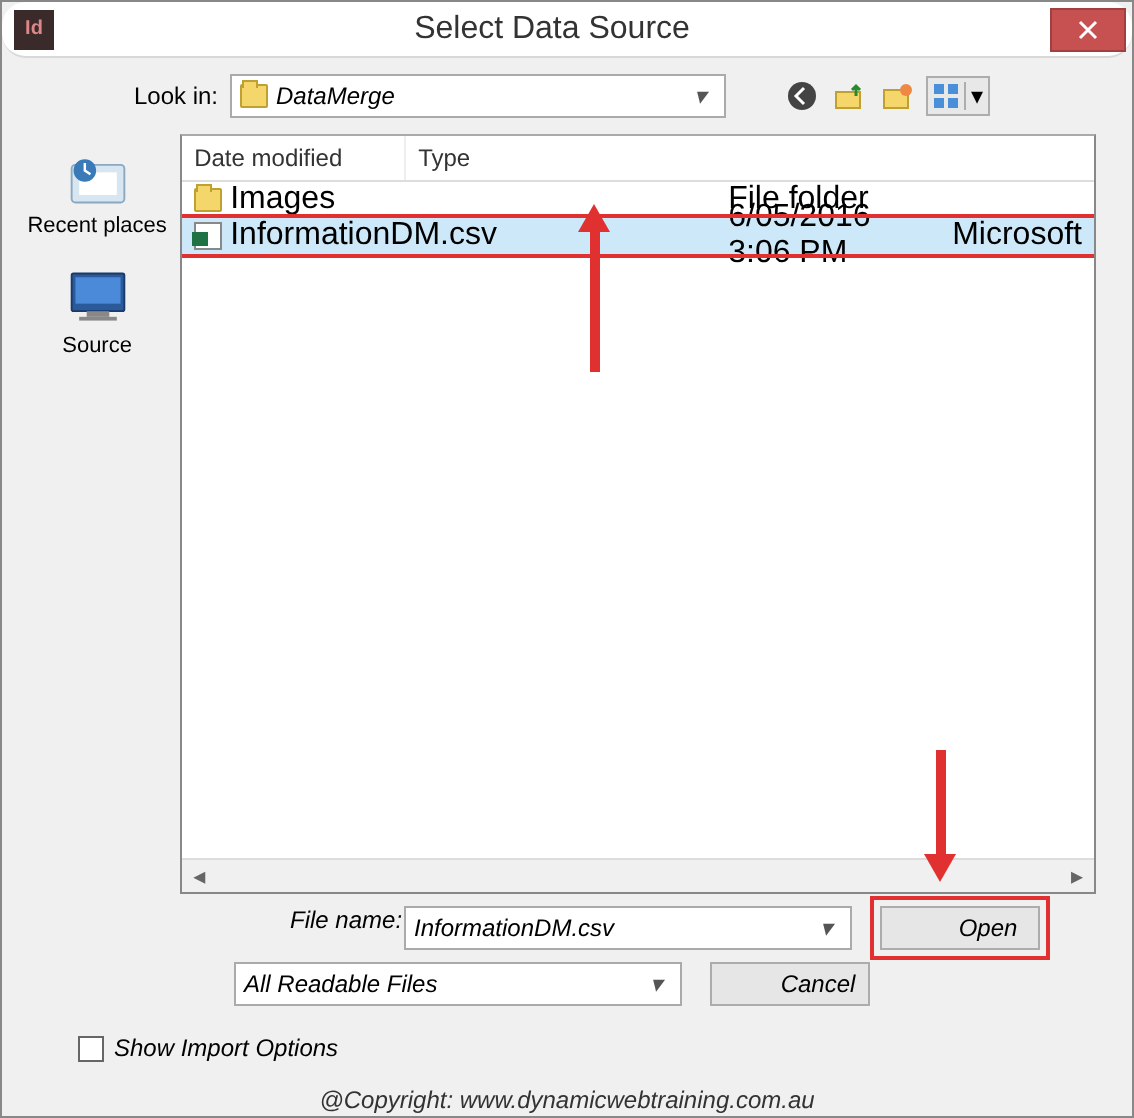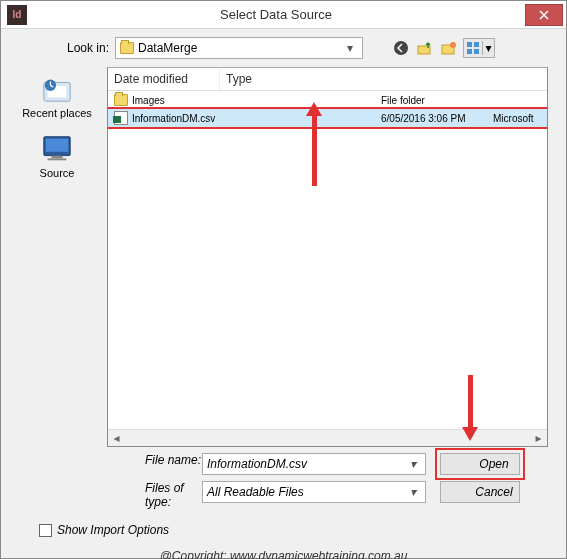--- a/index.html
+++ b/index.html
@@ -17,35 +17,36 @@
     position: relative;
     border: 1px solid #888;
   }
   .titlebar {
     height: 28px;
     background: #fff;
     display: flex;
     align-items: center;
     position: relative;
     border-bottom: 1px solid #d8d8d8;
+    border-radius: 12px;
   }
   .app-icon {
     width: 20px; height: 20px;
     background: #3a2a2a;
     margin-left: 6px;
     display: flex;
     align-items: center;
     justify-content: center;
   }
   .app-icon span { color: #d88; font-weight: bold; font-size: 10px; }
   .title {
     flex: 1;
     text-align: center;
     color: #333;
-    font-size: 13px;
+    font-size: 16px;
   }
   .close-btn {
     width: 38px; height: 22px;
     background: #c75050;
     color: #fff;
     display: flex;
     align-items: center;
     justify-content: center;
     margin-right: 3px;
     font-size: 12px;
@@ -64,20 +65,21 @@
   .lookin-label { width: 50px; text-align: right; margin-left: 10px; }
   .lookin-combo {
     display: flex;
     align-items: center;
     width: 248px;
     height: 22px;
     background: #fff;
     border: 1px solid #aaa;
     padding: 0 4px;
     gap: 4px;
+    font-style: italic;
   }
   .folder-icon-sm {
     width: 14px; height: 12px;
     background: #f5d66a;
     border: 1px solid #c0a030;
     border-radius: 1px;
     position: relative;
   }
   .folder-icon-sm::before {
     content:'';
@@ -152,21 +154,21 @@
   .fheader .col .sort {
     margin-left: 50px;
     color:#68a8d0;
     font-size: 9px;
   }
   .flist { flex:1; overflow:hidden; }
   .frow {
     display:flex;
     height:18px;
     align-items:center;
-    font-size:10px;
+    font-size:16px;
     padding: 1px 0;
   }
   .frow.sel {
     background:#cde8f8;
     outline: 2px solid #e13030;
     outline-offset: 0;
   }
   .frow .c { padding:0 6px; display:flex; align-items:center; gap:4px;}
   .c.name { flex: 0 0 267px; }
   .c.date { flex: 0 0 112px; }
@@ -395,21 +397,20 @@
           <div class="lbl">File name:</div>
           <div class="inp">
             <div class="val">InformationDM.csv</div>
             <div class="dd">▾</div>
           </div>
           <div class="dlgbtn primary">Open</div>
         </div>
       </div>
       <div class="brow">
         <div class="row-group">
-          <div class="lbl">Files of type:</div>
           <div class="inp">
             <div class="val">All Readable Files</div>
             <div class="dd">▾</div>
           </div>
           <div class="dlgbtn">Cancel</div>
         </div>
       </div>
       <div class="chk-row">
         <div class="chk"></div>
         <span>Show Import Options</span>

